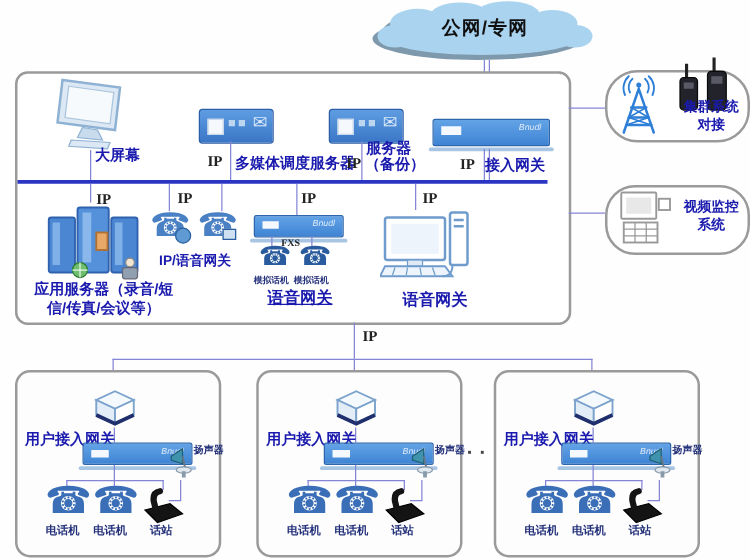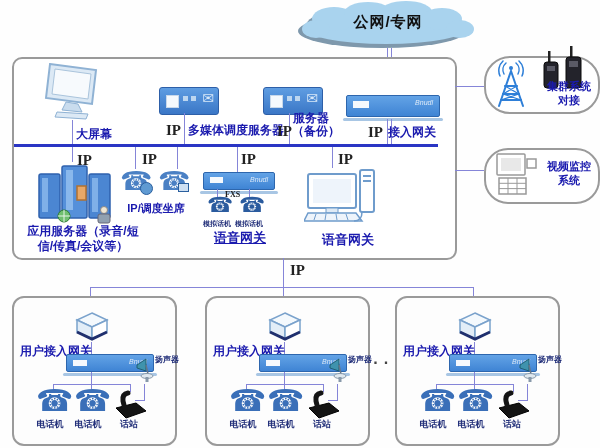--- a/index.html
+++ b/index.html
@@ -10,21 +10,21 @@
   .line-h{position:absolute;height:1px;background:#8585d8;}
   .bus{position:absolute;left:14px;top:144px;width:424px;height:3px;background:#2a35c4;}
   .mainbox{position:absolute;left:12px;top:57px;width:441px;height:199px;
            border:2px solid #9a9a9a;border-radius:10px;background:#fff;}
   .sitebox{position:absolute;width:161px;height:146px;border:2px solid #9a9a9a;border-radius:12px;background:#fdfdfd;}
   .panel{position:absolute;border:2px solid #9a9a9a;background:#fff;}
   .title{position:absolute;color:#cc2020;font-weight:bold;font-size:16px;letter-spacing:1px;}
   .lbl{position:absolute;color:#1a1aae;font-weight:bold;font-size:12px;white-space:nowrap;}
   .lbl2{position:absolute;color:#1a1aae;font-weight:bold;font-size:13px;text-align:center;}
   .ip{position:absolute;font-family:"Liberation Serif","DejaVu Serif",serif;color:#222;
-      font-size:15px;font-weight:bold;white-space:nowrap;}
+      font-size:12px;font-weight:bold;white-space:nowrap;}
   .tiny{position:absolute;color:#23307a;font-weight:bold;font-size:7px;white-space:nowrap;}
   .ph-lbl{position:absolute;color:#23307a;font-weight:bold;font-size:9px;text-align:center;white-space:nowrap;font-family:Liberation Mono, monospace;}
   .cloud-label{position:absolute;left:0;top:13px;width:184px;text-align:center;color:#101010;
                font-weight:bold;font-size:15px;letter-spacing:1px;}
   .rack{position:absolute;width:58px;height:26px;background:linear-gradient(#5f9de2,#3a76c6);
         border:1px solid #2d5fa8;border-radius:3px;}
   .rack .sq{position:absolute;left:6px;top:7px;width:11px;height:11px;background:#f5f9fd;border:1px solid #c8d8ea;}
   .rack .d1{position:absolute;left:23px;top:8px;width:5px;height:5px;background:#bcd6f0;}
   .rack .d2{position:absolute;left:31px;top:8px;width:5px;height:5px;background:#bcd6f0;}
   .rack .env{position:absolute;right:4px;top:2px;color:#d8e8f8;font-size:14px;font-family:"DejaVu Sans",sans-serif;}
@@ -67,21 +67,21 @@
 
   <div class="mainbox"></div>
 
   <svg class="abs" style="left:40px;top:60px;" width="66" height="62" viewBox="0 0 66 62">
     <polygon points="10,4 56,10 52,44 6,38" fill="#dce9f5" stroke="#8fb2d4" stroke-width="2"></polygon>
     <polygon points="15,9 51,14 48,39 12,34" fill="#f7fafd" stroke="#aac4dc" stroke-width="1"></polygon>
     <polygon points="26,42 38,44 42,52 22,50" fill="#c9dcee" stroke="#8fb2d4" stroke-width="1"></polygon>
     <polygon points="17,52 48,54 46,59 15,57" fill="#dce9f5" stroke="#8fb2d4" stroke-width="1"></polygon>
   </svg>
   <div class="line-v" style="left:72px;top:120px;height:24px;"></div>
-  <div class="lbl" style="left:76px;top:126px;">大屏幕</div>
+  <div class="lbl" style="left:76px;top:116px;">大屏幕</div>
 
   <div class="rack" style="left:159px;top:87px;">
     <span class="sq"></span>
     <span class="d1"></span>
     <span class="d2"></span>
     <span class="env">✉</span>
   </div>
   <div class="line-v" style="left:184px;top:113px;height:31px;"></div>
   <div class="ip" style="left:166px;top:122px;">IP</div>
   <div class="lbl" style="left:188px;top:122px;">多媒体调度服务器</div>
@@ -127,21 +127,21 @@
   </svg>
   <div class="lbl2" style="left:26px;top:224px;width:114px;font-size:12px;line-height:15px;white-space:normal;">应用服务器（录音/短信/传真/会议等）</div>
 
   <div class="line-v" style="left:135px;top:147px;height:22px;"></div>
   <div class="line-v" style="left:177px;top:147px;height:22px;"></div>
   <div class="ip" style="left:142px;top:151px;">IP</div>
   <span class="uphone" style="left:120px;top:168px;font-size:26px;color:#4a80c4;">☎</span>
   <span class="globe" style="left:140px;top:182px;"></span>
   <span class="uphone" style="left:158px;top:168px;font-size:26px;color:#4a80c4;">☎</span>
   <span class="vidscreen" style="left:178px;top:183px;"></span>
-  <div class="lbl2" style="left:120px;top:201px;width:72px;font-size:11px;">IP/调度坐席</div>
+  <div class="lbl2" style="left:120px;top:201px;width:72px;font-size:11px;">IP/语音网关</div>
 
   <div class="line-v" style="left:237px;top:147px;height:25px;"></div>
   <div class="ip" style="left:241px;top:151px;">IP</div>
   <div class="gwbar" style="left:203px;top:172px;width:70px;height:16px;">
     <span class="wrect" style="width:13px;height:6px;top:4px;"></span>
     <span class="brand">Bnudl</span>
   </div>
   <div class="ip" style="left:225px;top:190px;font-size:8px;">FXS</div>
   <div class="line-v" style="left:217px;top:189px;height:8px;"></div>
   <div class="line-v" style="left:249px;top:189px;height:8px;"></div>

